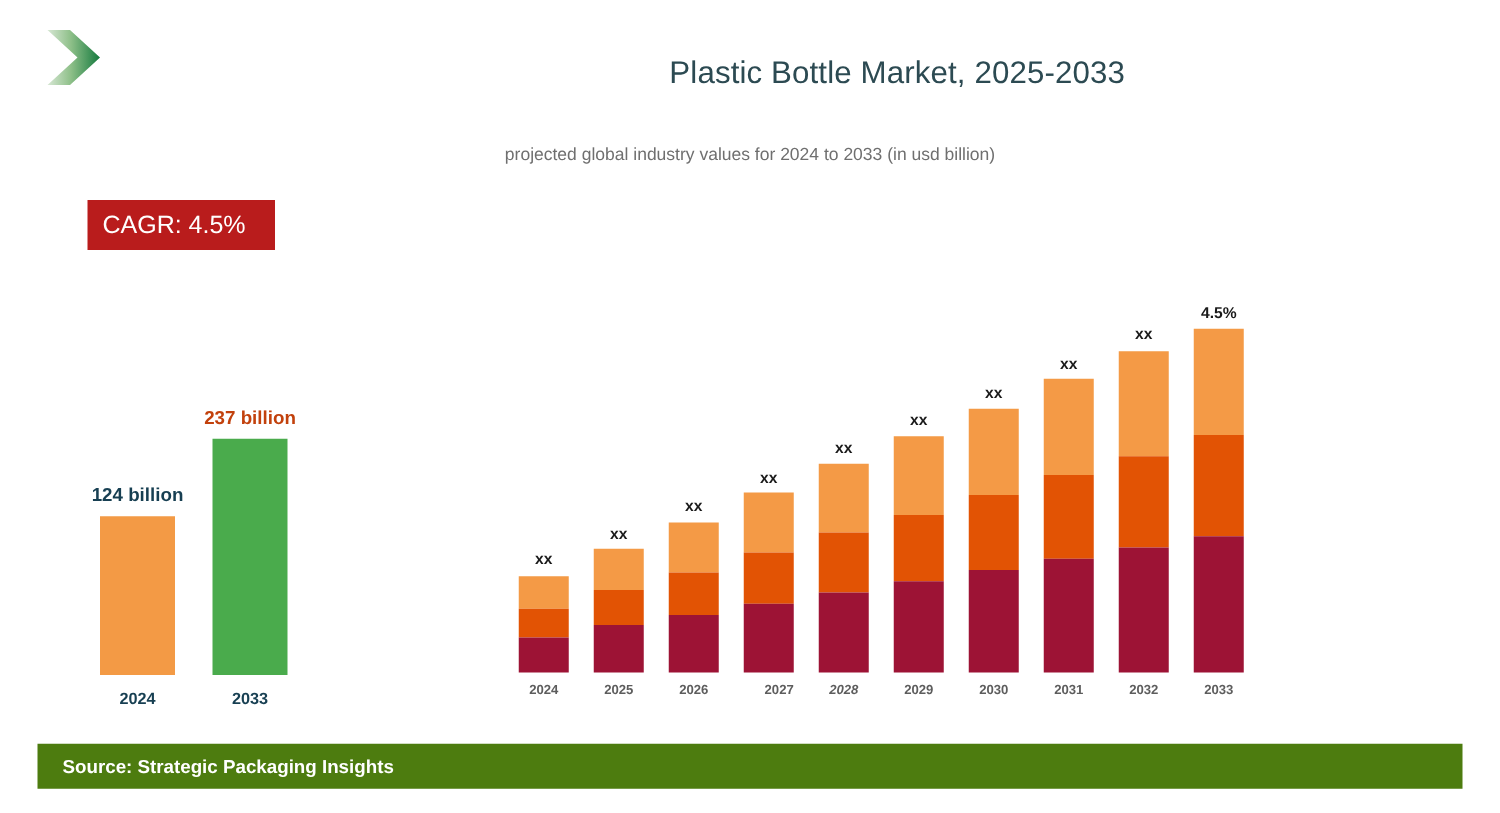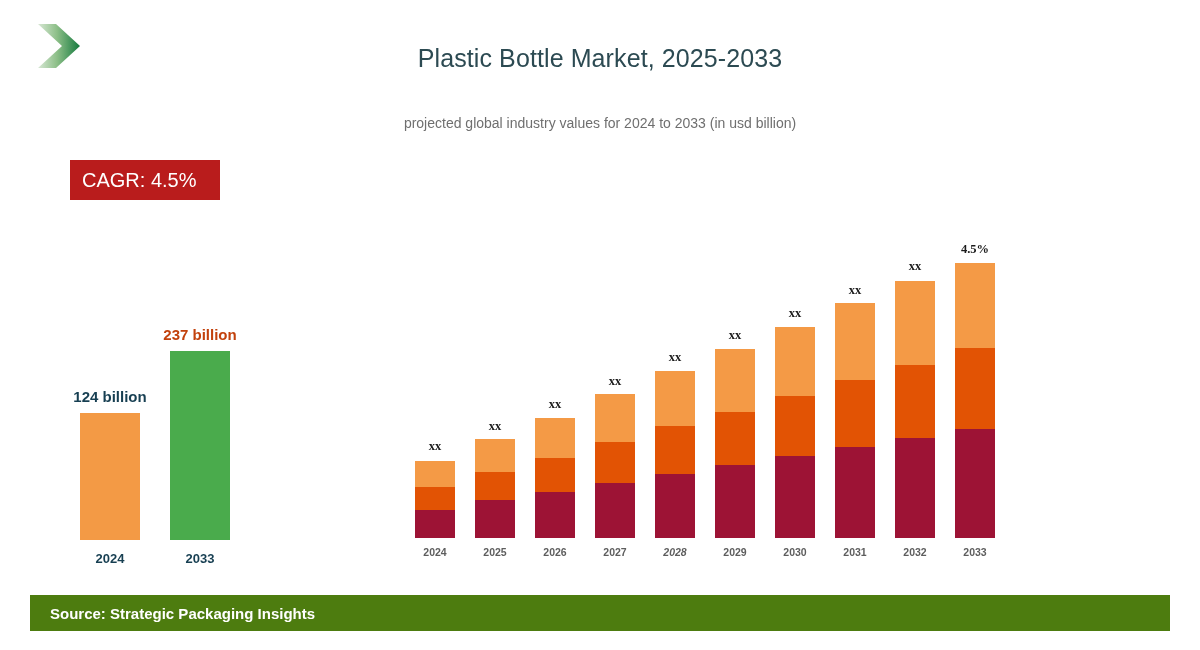--- a/index.html
+++ b/index.html
@@ -129,21 +129,20 @@
     width: 40px;
   }
   .seg { width: 100%; }
   .stack-toplabel {
     position: absolute;
     width: 60px;
     text-align: center;
     font-size: 12.5px;
     font-weight: bold;
     color: #1a1a1a;
-    font-family: Liberation Serif, serif;
   }
   .stack-xlabel {
     position: absolute;
     bottom: 2px;
     width: 40px;
     text-align: center;
     font-size: 10.5px;
     font-weight: bold;
     color: #5d5d5d;
   }
@@ -179,21 +178,21 @@
           <stop offset="0%" stop-color="#d7e7d4"></stop>
           <stop offset="45%" stop-color="#8dbf88"></stop>
           <stop offset="100%" stop-color="#157a3e"></stop>
         </linearGradient>
       </defs>
       <path d="M4,4 L22,4 L46,26 L22,48 L4,48 L28,26 Z" fill="url(#chevGrad)"></path>
     </svg>
   </div>
 </div>
 
-<div id="chart-title" style="color: rgb(44, 74, 82);">Plastic Bottle Market, 2025-2033</div>
+<div id="chart-title" style="color: rgb(44, 74, 82); text-align: right;">Plastic Bottle Market, 2025-2033</div>
 <div id="chart-subtitle" style="color: rgb(111, 111, 111);">projected global industry values for 2024 to 2033 (in usd billion)</div>
 
 <div id="cagr-badge" style="background: #b91c1c;">
   <span>CAGR: 4.5%</span>
 </div>
 
 <div id="compare-panel">
     <div class="cmp-bar" style="left: 30px; height: 127px; background: rgb(243, 154, 69);"></div>
     <div class="cmp-value" style="left: -10px; bottom: 165px; color: rgb(23, 63, 82);">124 billion</div>
     <div class="cmp-xlabel" style="left: 30px; color: rgb(23, 63, 82);">2024</div>
@@ -223,21 +222,21 @@
       <div class="seg" style="height: 46px; background: rgb(157, 19, 53);"></div>
     </div>
     <div class="stack-toplabel" style="left: 120px; bottom: 148px; color: rgb(26, 26, 26);">xx</div>
     <div class="stack-xlabel" style="left: 130px; color: rgb(93, 93, 93);">2026</div>
     <div class="stack-bar" style="left: 190px;">
       <div class="seg" style="height: 48px; background: rgb(244, 154, 70);"></div>
       <div class="seg" style="height: 41px; background: rgb(226, 83, 4);"></div>
       <div class="seg" style="height: 55px; background: rgb(157, 19, 53);"></div>
     </div>
     <div class="stack-toplabel" style="left: 180px; bottom: 171px; color: rgb(26, 26, 26);">xx</div>
-    <div class="stack-xlabel" style="left: 190px; color: rgb(93, 93, 93);">2027</div>
+    <div class="stack-xlabel" style="left: 190px; color: rgb(93, 93, 93); text-align: right;">2027</div>
     <div class="stack-bar" style="left: 250px;">
       <div class="seg" style="height: 55px; background: rgb(244, 154, 70);"></div>
       <div class="seg" style="height: 48px; background: rgb(226, 83, 4);"></div>
       <div class="seg" style="height: 64px; background: rgb(157, 19, 53);"></div>
     </div>
     <div class="stack-toplabel" style="left: 240px; bottom: 195px; color: rgb(26, 26, 26);">xx</div>
     <div class="stack-xlabel" style="left: 250px; color: rgb(93, 93, 93); font-style: italic;">2028</div>
     <div class="stack-bar" style="left: 310px;">
       <div class="seg" style="height: 63px; background: rgb(244, 154, 70);"></div>
       <div class="seg" style="height: 53px; background: rgb(226, 83, 4);"></div>

